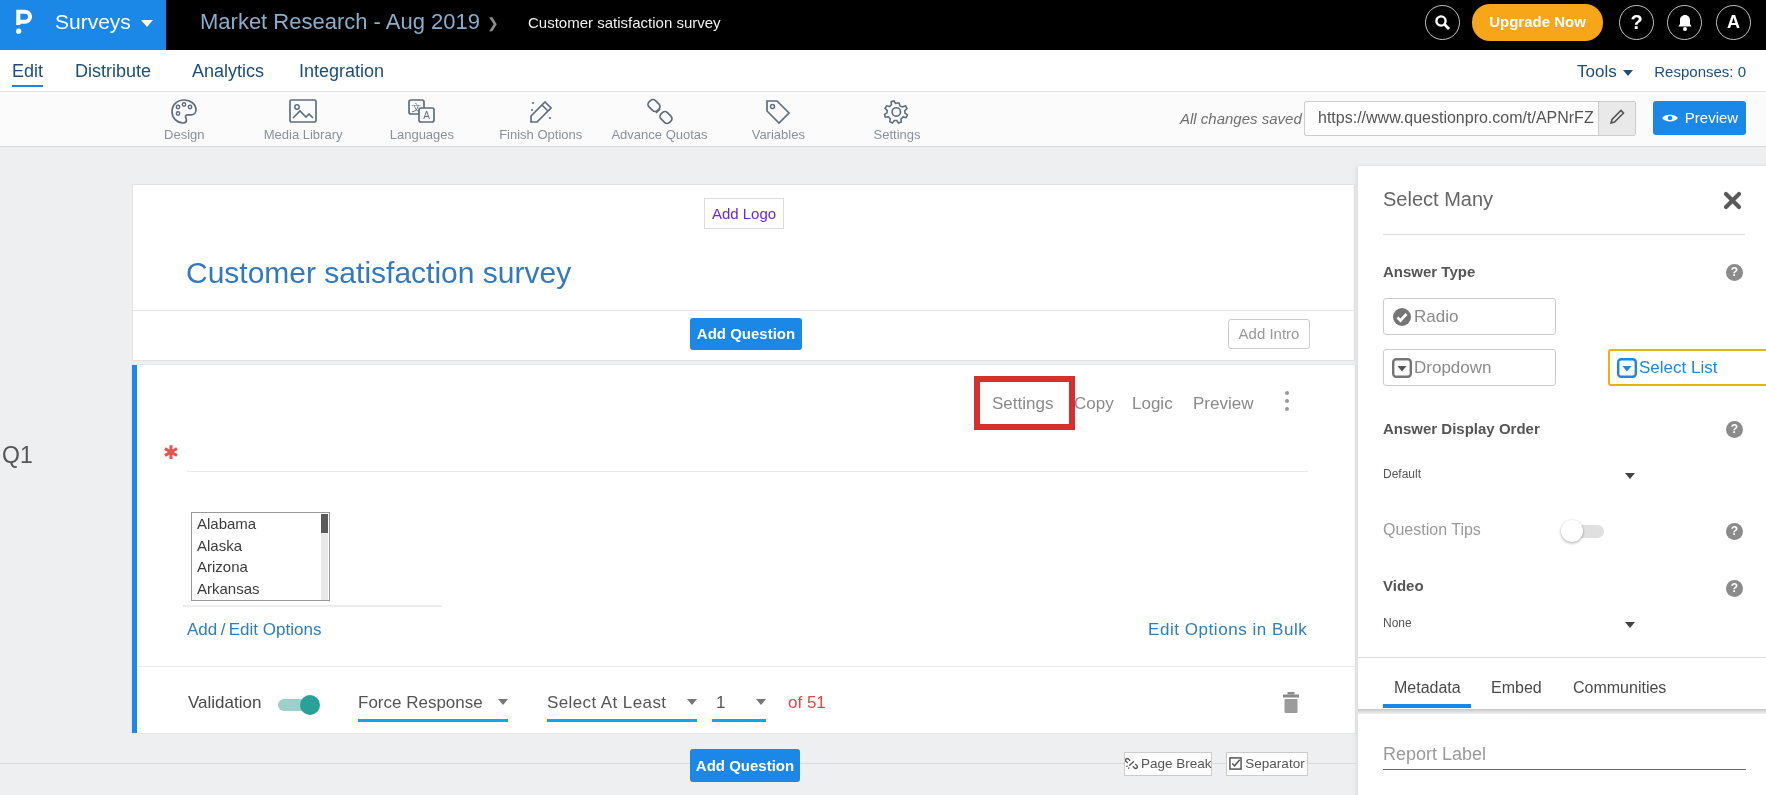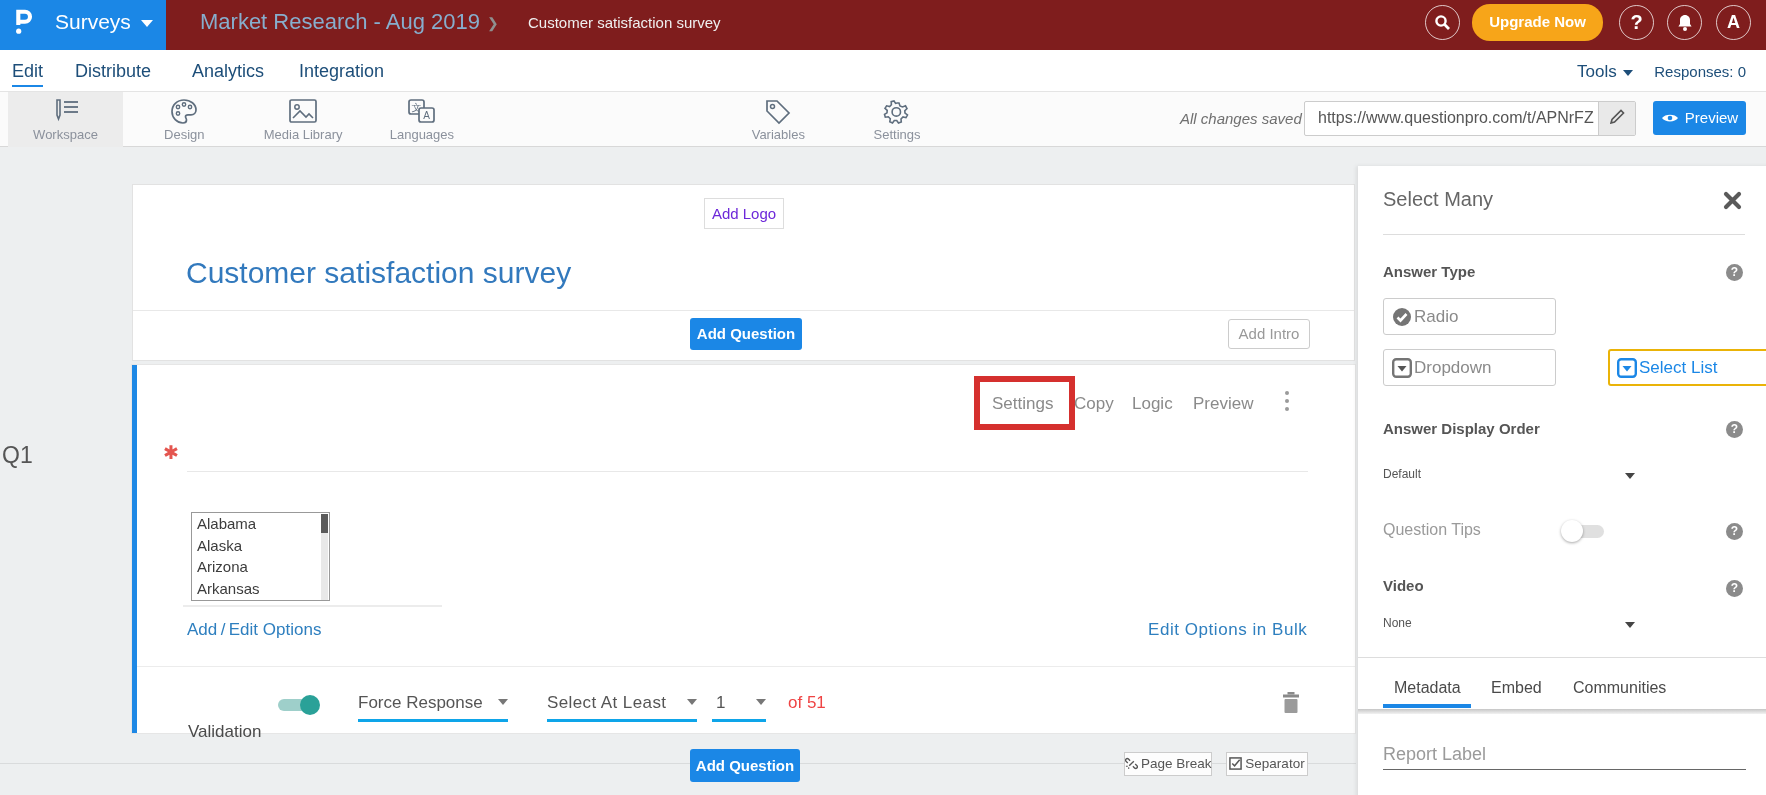--- a/index.html
+++ b/index.html
@@ -1,21 +1,21 @@
 <!DOCTYPE html>
 <html><head>
 <meta charset="utf-8">
 <style>
   * { margin:0; padding:0; box-sizing:border-box; }
   html,body { width:1766px; height:795px; overflow:hidden; }
   body { font-family:"Liberation Sans", sans-serif; position:relative; background:#edeff0; }
   .abs { position:absolute; }
 
   
-  #topbar { position:absolute; left:0; top:0; width:1766px; height:50px; background:#7f1d1d; }
+  #topbar { position:absolute; left:0; top:0; width:1766px; height:50px; background:#000000; }
   #logoblock { position:absolute; left:0; top:0; width:166px; height:50px; background:#1b87e6; }
   #surveys { position:absolute; left:55px; top:10px; color:#fff; font-size:21px; }
   .caret-down { display:inline-block; width:0; height:0; border-left:6px solid transparent; border-right:6px solid transparent; border-top:7px solid #fff; vertical-align:middle; margin-left:10px; }
   #crumb1 { position:absolute; left:200px; top:9px; font-size:22px; color:#87aecd; }
   #crumbsep { position:absolute; left:487px; top:15px; font-size:14px; color:#8f8f8f; }
   #crumb2 { position:absolute; left:528px; top:14px; font-size:15px; color:#efefef; }
   .tb-circle { position:absolute; top:5px; width:35px; height:35px; border:1px solid rgba(255,255,255,.75); border-radius:50%; color:#fff; text-align:center; }
   #upgrade { position:absolute; left:1472px; top:4px; width:131px; height:37px; background:#f7a519; border-radius:18px; color:#fff; font-size:15px; font-weight:bold; text-align:center; line-height:36px; }
 
   
@@ -61,21 +61,21 @@
   #qline { position:absolute; left:50px; top:106px; width:1121px; border-top:1px solid #e8e8e8; }
   #selbox { position:absolute; left:54px; top:147px; width:139px; height:89px; border:1px solid #999; background:#fff; overflow:hidden; }
   #selbox .opt { font-size:15px; color:#3c3c3c; padding-left:5px; line-height:21.5px; }
   #selbox .sb { position:absolute; right:1px; top:1px; width:7px; height:86px; background:#e8e8e8; }
   #selbox .sb .thumb { position:absolute; left:0; top:0; width:7px; height:19px; background:#5a5a5a; }
   #boxline { position:absolute; left:46px; top:240px; width:259px; border-top:2px solid #ececec; }
   .bluelink { color:#2e7fbf; font-size:17px; }
   #addedit { position:absolute; left:50px; top:255px; }
   #editbulk { position:absolute; left:1011px; top:255px; letter-spacing:0.55px; }
   #vdivider { position:absolute; left:0; top:301px; width:100%; border-top:1px solid #ececec; }
-  #validlbl { position:absolute; left:51px; top:328px; font-size:17px; color:#4a4a4a;margin-top:29px; }
+  #validlbl { position:absolute; left:51px; top:328px; font-size:17px; color:#4a4a4a; }
   .toggle-on { position:absolute; width:40px; height:12px; background:#9ecfca; border-radius:6px; }
   .toggle-on .knob { position:absolute; right:-2px; top:-4px; width:20px; height:20px; background:#2aa198; border-radius:50%; }
   #vtoggle { left:141px; top:334px; }
   .vselect { position:absolute; top:328px; font-size:17px; color:#555; border-bottom:3px solid #0ea5e9; padding-bottom:6px; }
   .caret-gray { display:inline-block; width:0; height:0; border-left:5px solid transparent; border-right:5px solid transparent; border-top:6px solid #777; vertical-align:middle; }
   #vforce { left:221px; top:328px; width:150px; }
   #vleast { left:410px; top:328px; width:150px; letter-spacing:0.4px; }
   #vnum { left:575px; top:328px; width:54px; padding-left:4px; }
   #vof { position:absolute; left:651px; top:328px; font-size:17px; color:#ef4444; }
 
@@ -141,44 +141,48 @@
 <div id="navrow">
   <span class="navitem" id="nav-edit" style="left:12px">Edit</span>
   <span class="navitem" style="left:75px">Distribute</span>
   <span class="navitem" style="left:192px">Analytics</span>
   <span class="navitem" style="left:299px">Integration</span>
   <span id="tools">Tools<span class="caret-navy"></span></span>
   <span id="responses">Responses: 0</span>
 </div>
 
 <div id="toolbar">
-    <div class="tool" id="tool-workspace" style="left: 8px; width: 115px;"><svg width="30" height="26" viewBox="0 0 30 26">
-        <path d="M6 2 L6 17 L7.5 21 L9 17 L9 2 Z" fill="none" stroke="#5f6e7e" stroke-width="1.6"></path>
-        <line x1="13" y1="4" x2="27" y2="4" stroke="#5f6e7e" stroke-width="1.8"></line>
-        <line x1="13" y1="9" x2="27" y2="9" stroke="#5f6e7e" stroke-width="1.8"></line>
-        <line x1="13" y1="14" x2="27" y2="14" stroke="#5f6e7e" stroke-width="1.8"></line>
-      </svg><div class="lbl">Workspace</div></div>
     <div class="tool" style="left: 126.8px; width: 115px;"><svg width="28" height="28" viewBox="0 0 28 28">
         <path d="M14 2 C7 2 2 7 2 13.5 C2 20 7 25 13 25 C15.5 25 16.5 23.5 16.5 22 C16.5 20.5 15.5 20 15.5 18.8 C15.5 17.5 16.5 16.8 18 16.8 L21 16.8 C24 16.8 26 14.5 26 12 C26 6 20.5 2 14 2 Z" fill="none" stroke="#5f6e7e" stroke-width="1.7"></path>
         <circle cx="8" cy="9" r="1.7" fill="none" stroke="#5f6e7e" stroke-width="1.4"></circle>
         <circle cx="14" cy="6.5" r="1.7" fill="none" stroke="#5f6e7e" stroke-width="1.4"></circle>
         <circle cx="20" cy="9" r="1.7" fill="none" stroke="#5f6e7e" stroke-width="1.4"></circle>
         <circle cx="8" cy="15.5" r="1.7" fill="none" stroke="#5f6e7e" stroke-width="1.4"></circle>
       </svg><div class="lbl">Design</div></div>
     <div class="tool" style="left: 245.6px; width: 115px;"><svg width="30" height="26" viewBox="0 0 30 26">
         <rect x="2" y="2" width="26" height="22" rx="1.5" fill="none" stroke="#5f6e7e" stroke-width="1.7"></rect>
         <circle cx="9" cy="9" r="2.2" fill="none" stroke="#5f6e7e" stroke-width="1.5"></circle>
         <path d="M5 20 L12 13 L18 19 L21 16 L25 20" fill="none" stroke="#5f6e7e" stroke-width="1.6"></path>
       </svg><div class="lbl">Media Library</div></div>
     <div class="tool" style="left: 364.4px; width: 115px;"><svg width="30" height="27" viewBox="0 0 30 27">
         <rect x="2" y="2" width="15" height="14" rx="2" fill="none" stroke="#5f6e7e" stroke-width="1.7"></rect>
         <text x="9.5" y="13" font-size="10" fill="#5f6e7e" text-anchor="middle" font-family="Liberation Sans">文</text>
         <rect x="12" y="10" width="15" height="14" rx="2" fill="#fbfbfb" stroke="#5f6e7e" stroke-width="1.7"></rect>
         <text x="19.5" y="21" font-size="10" fill="#5f6e7e" text-anchor="middle" font-family="Liberation Sans">A</text>
       </svg><div class="lbl">Languages</div></div>
+    <div class="tool" style="left: 483.2px; width: 115px;"><svg width="28" height="28" viewBox="0 0 28 28">
+        <path d="M18 4 L24 10 L10 24 L4 24 L4 18 Z" fill="none" stroke="#5f6e7e" stroke-width="1.7" transform="rotate(0 14 14)"></path>
+        <line x1="15" y1="7" x2="21" y2="13" stroke="#5f6e7e" stroke-width="1.5"></line>
+        <path d="M5 5 L7 5 M6 4 L6 6 M22 20 L24 20 M23 19 L23 21 M4 12 L6 12 M5 11 L5 13" stroke="#5f6e7e" stroke-width="1.2"></path>
+      </svg><div class="lbl">Finish Options</div></div>
+    <div class="tool" style="left: 602px; width: 115px;"><svg width="30" height="30" viewBox="0 0 30 30">
+        <rect x="3" y="3" width="12" height="9" rx="3.5" fill="none" stroke="#5f6e7e" stroke-width="1.7" transform="rotate(45 9 7.5)"></rect>
+        <rect x="15" y="15" width="12" height="9" rx="3.5" fill="none" stroke="#5f6e7e" stroke-width="1.7" transform="rotate(45 21 19.5)"></rect>
+        <path d="M11 15 L15 11" stroke="#5f6e7e" stroke-width="1.7"></path>
+      </svg><div class="lbl">Advance Quotas</div></div>
     <div class="tool" style="left: 720.8px; width: 115px;"><svg width="28" height="28" viewBox="0 0 28 28">
         <path d="M3 3 L13 3 L25 15 L15 25 L3 13 Z" fill="none" stroke="#5f6e7e" stroke-width="1.7"></path>
         <circle cx="8.5" cy="8.5" r="2" fill="none" stroke="#5f6e7e" stroke-width="1.5"></circle>
       </svg><div class="lbl">Variables</div></div>
     <div class="tool" style="left: 839.6px; width: 115px;"><svg width="28" height="28" viewBox="0 0 28 28">
         <path d="M14 4 L16 4 L17 7 L19.5 8 L22.5 6.8 L24 9.5 L21.8 11.7 L22 14 L24.5 16 L23 18.7 L20 18 L18 20 L18.3 23 L15.5 24 L13.7 21.5 L11.3 21.5 L9.5 24 L6.8 22.8 L7.3 19.8 L5.3 17.8 L2.3 18.2 L1.5 15.4 L4 13.8 L4.2 11.4 L2 9.3 L3.6 6.8 L6.6 7.5 L8.4 5.7 L8.2 2.7 L11 2 L12.6 4.4 Z" fill="none" stroke="#5f6e7e" stroke-width="1.6" transform="translate(0,1)"></path>
         <circle cx="13.3" cy="13.9" r="4.2" fill="none" stroke="#5f6e7e" stroke-width="1.6"></circle>
       </svg><div class="lbl">Settings</div></div>
   </div>
 <span id="saved">All changes saved</span>

